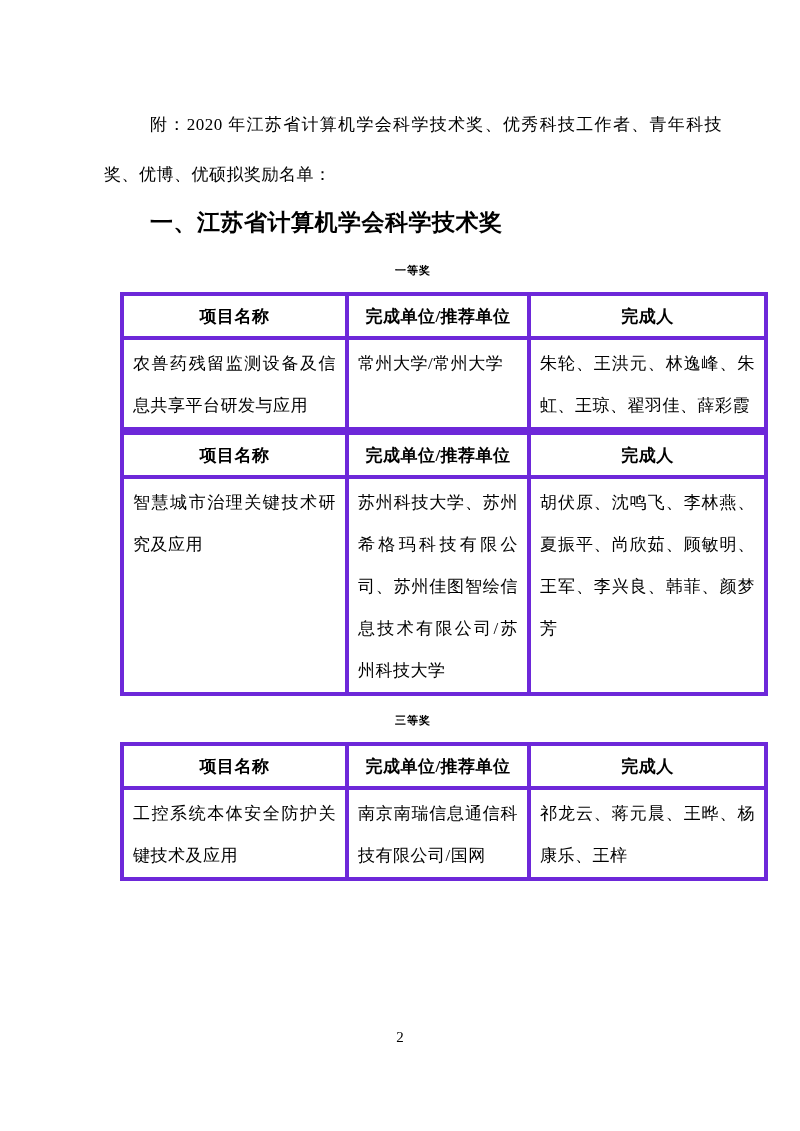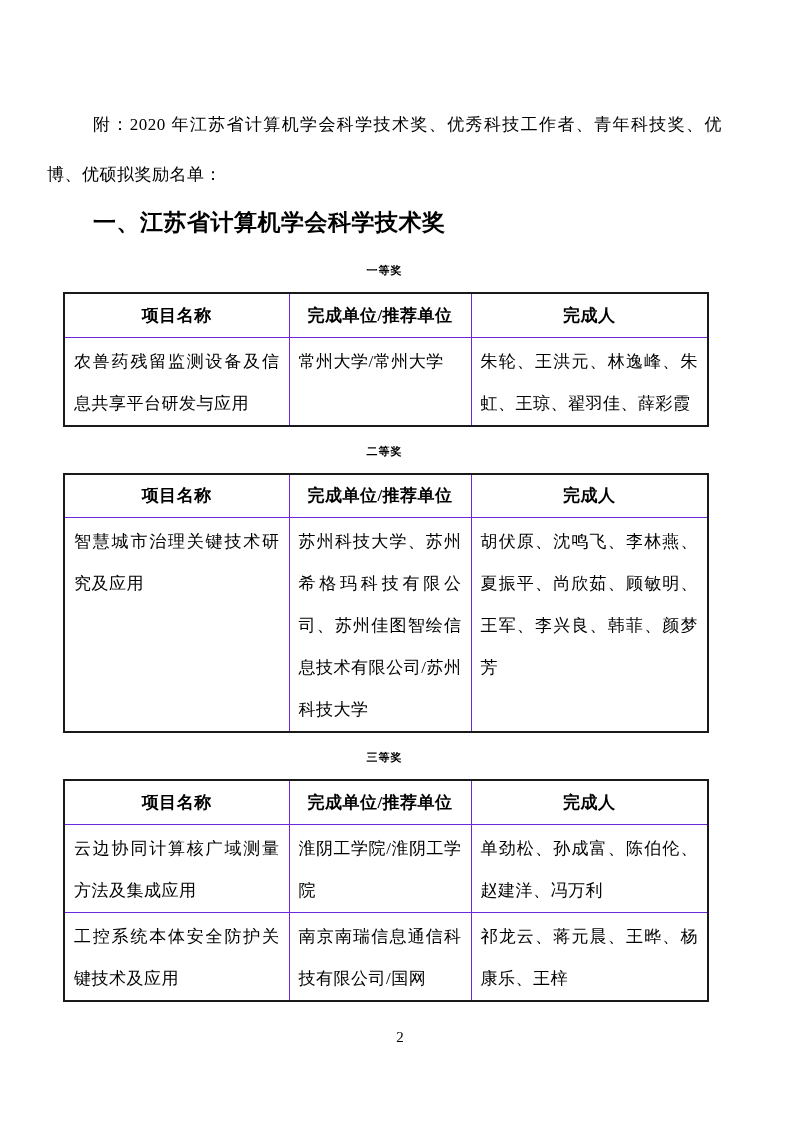--- a/index.html
+++ b/index.html
@@ -12,21 +12,21 @@
     height: 1131px;
     position: relative;
     overflow: hidden;
     font-family: "Liberation Serif", "DejaVu Serif", serif;
     color: #000000;
   }
   .page {
     position: absolute;
     inset: 0;
     box-sizing: border-box;
-    padding: 100px 78px 0 47px;
+    padding: 100px 78px 0 104px;
   }
   .intro {
     margin: 0;
     font-size: 17px;
     line-height: 50px;
     text-indent: 46px;
     text-align: justify;
     font-weight: 400;
     letter-spacing: 0.5px;
   }
@@ -50,21 +50,21 @@
     margin-left: 16px;
   }
   table.award-table {
     border-collapse: collapse;
     table-layout: fixed;
     width: 644px;
     border: 2px solid #1a1a1a;
   }
   table.award-table th,
   table.award-table td {
-    border: 1px solid #6d28d9;
+    border: 4px solid #6d28d9;
     box-sizing: border-box;
     font-size: 17px;
     letter-spacing: 0.5px;
   }
   table.award-table th {
     height: 44px;
     font-weight: 700;
     text-align: center;
     vertical-align: middle;
     padding: 0 4px;
@@ -123,21 +123,20 @@
             <td>农兽药残留监测设备及信息共享平台研发与应用</td>
             <td>常州大学/常州大学</td>
             <td>朱轮、王洪元、林逸峰、朱虹、王琼、翟羽佳、薛彩霞</td>
           </tr>
         </tbody>
       </table>
     </div>
   </div>
 
   <div class="award-block">
-    <div class="grade-heading">二等奖</div>
     <div class="tbl-wrap">
       <table class="award-table">
         <colgroup>
             <col class="c1">
             <col class="c2">
             <col class="c3">
           </colgroup>
         <thead>
           <tr>
             <th>项目名称</th>
@@ -167,25 +166,20 @@
           </colgroup>
         <thead>
           <tr>
             <th>项目名称</th>
             <th>完成单位/推荐单位</th>
             <th>完成人</th>
           </tr>
         </thead>
         <tbody>
           <tr class="row-h88">
-            <td>云边协同计算核广域测量方法及集成应用</td>
-            <td>淮阴工学院/淮阴工学院</td>
-            <td>单劲松、孙成富、陈伯伦、赵建洋、冯万利</td>
-          </tr>
-          <tr class="row-h88">
             <td>工控系统本体安全防护关键技术及应用</td>
             <td>南京南瑞信息通信科技有限公司/国网</td>
             <td>祁龙云、蒋元晨、王晔、杨康乐、王梓</td>
           </tr>
         </tbody>
       </table>
     </div>
   </div>
 
 </div>

